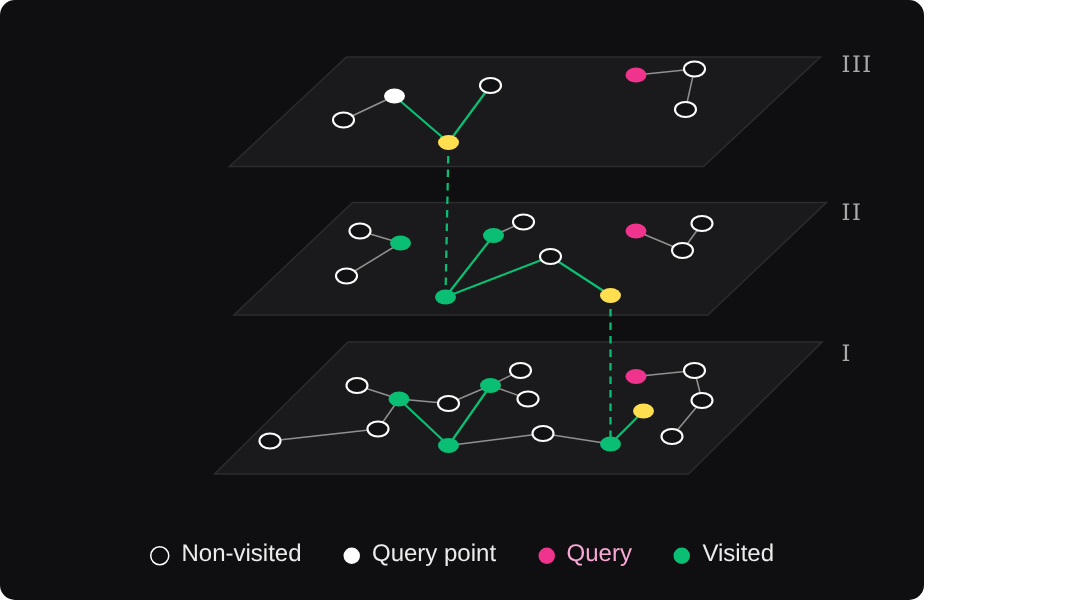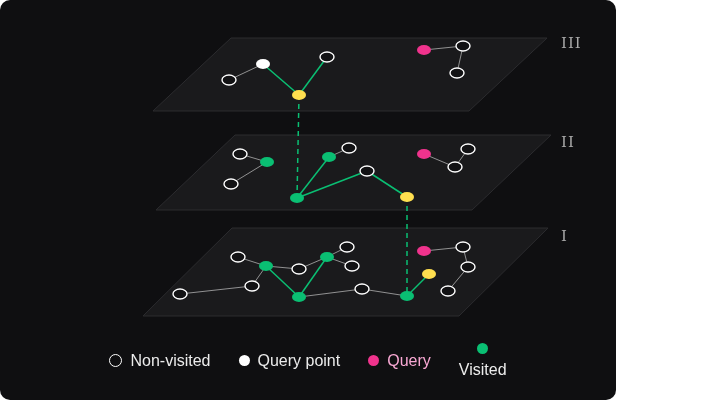--- a/index.html
+++ b/index.html
@@ -140,19 +140,19 @@
       <span>Non-visited</span>
     </div>
     <div class="legend-item" style="color: rgb(236, 236, 236);">
       <span class="swatch" style="background: rgb(255, 255, 255); border: none;"></span>
       <span>Query point</span>
     </div>
     <div class="legend-item" style="color: #f9a8d4;">
       <span class="swatch" style="background: rgb(240, 51, 141); border: none;"></span>
       <span>Query</span>
     </div>
-    <div class="legend-item" style="color: rgb(236, 236, 236); flex-direction: column;">
+    <div class="legend-item" style="color: rgb(236, 236, 236);">
       <span class="swatch" style="background: rgb(10, 191, 115); border: none;"></span>
       <span>Visited</span>
     </div>
   </div>
 
 </div>
 
 </body></html>

